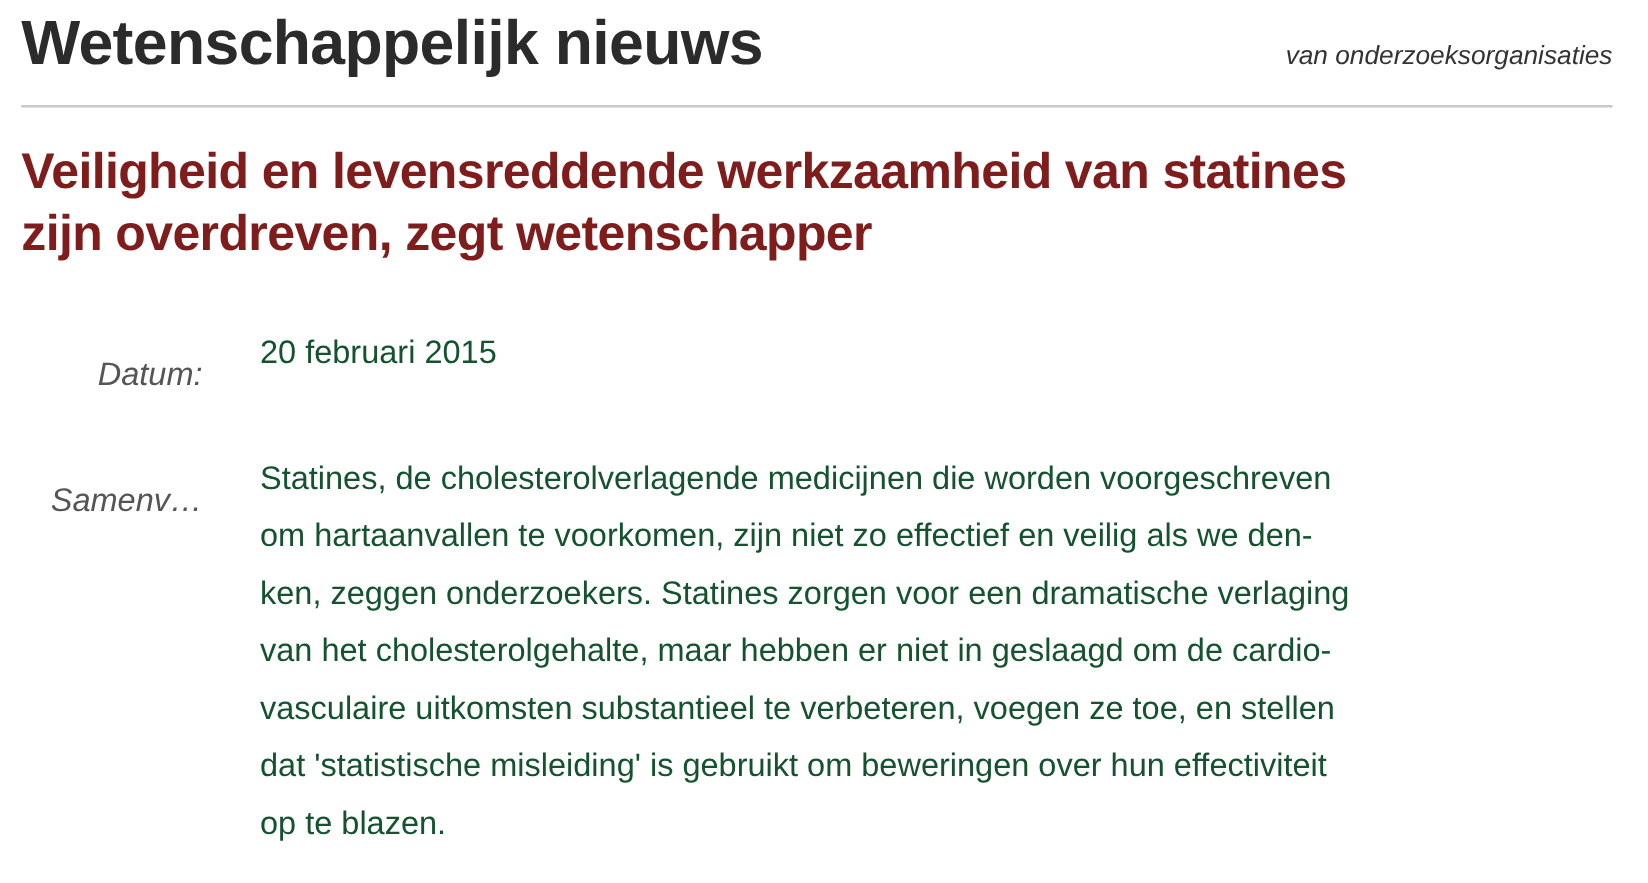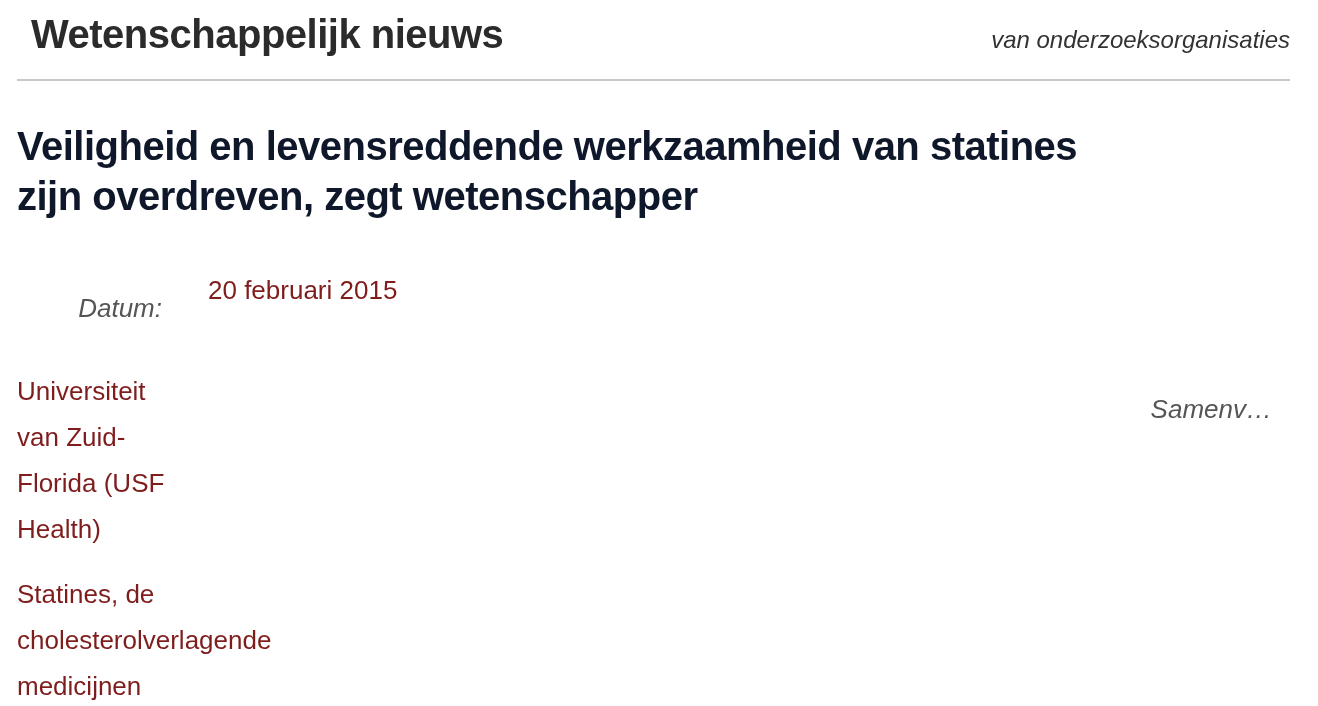--- a/index.html
+++ b/index.html
@@ -19,44 +19,43 @@
     width: 1318px;
     height: 706px;
     padding: 10px 28px 0 17px;
   }
   .masthead {
     display: flex;
     justify-content: space-between;
     align-items: baseline;
   }
   .masthead-title {
-    font-size: 40px;
+    font-size: 50px;
     line-height: 48px;
     font-weight: 700;
     color: #2b2b2b;
     letter-spacing: -0.5px;
-    margin-left: 14px;
   }
   .masthead-tagline {
-    font-size: 24px;
+    font-size: 21px;
     line-height: 48px;
     font-style: italic;
     color: #333333;
   }
   .rule {
     margin-top: 15px;
     height: 2px;
     background: #c8c8c8;
   }
   .headline {
-    margin: 40px 0 0 0;
+    margin: 26px 0 0 0;
     font-size: 40px;
     line-height: 50px;
     font-weight: 700;
-    color: #0f172a;
+    color: #7f1d1d;
     letter-spacing: -0.5px;
     white-space: pre-line;
   }
   .meta {
     margin: 46px 0 0 0;
     display: grid;
     grid-template-columns: 163px 1fr;
     column-gap: 28px;
     row-gap: 19px;
     font-size: 26px;
@@ -66,21 +65,21 @@
     margin: 18px;
     font-style: italic;
     color: #555555;
     text-align: right;
     white-space: nowrap;
     overflow: hidden;
     text-overflow: ellipsis;
   }
   .meta dd {
     margin: 0;
-    color: #7f1d1d;
+    color: #14532d;
   }
   .meta dd.summary {
     white-space: pre-line;
   }
 </style>
 </head>
 <body>
 
 <div class="page">
 
@@ -91,21 +90,20 @@
 
   <div class="rule"></div>
 
   <h1 class="headline">Veiligheid en levensreddende werkzaamheid van statines
 zijn overdreven, zegt wetenschapper</h1>
 
   <dl class="meta">
     <dt>Datum:</dt>
     <dd>20 februari 2015</dd>
 
-    <dd>Universiteit van Zuid-Florida (USF Health)</dd>
 
     <dt>Samenv…</dt>
     <dd class="summary">Statines, de cholesterolverlagende medicijnen die worden voorgeschreven
 om hartaanvallen te voorkomen, zijn niet zo effectief en veilig als we den-
 ken, zeggen onderzoekers. Statines zorgen voor een dramatische verlaging
 van het cholesterolgehalte, maar hebben er niet in geslaagd om de cardio-
 vasculaire uitkomsten substantieel te verbeteren, voegen ze toe, en stellen
 dat 'statistische misleiding' is gebruikt om beweringen over hun effectiviteit
 op te blazen.</dd>
   </dl>

